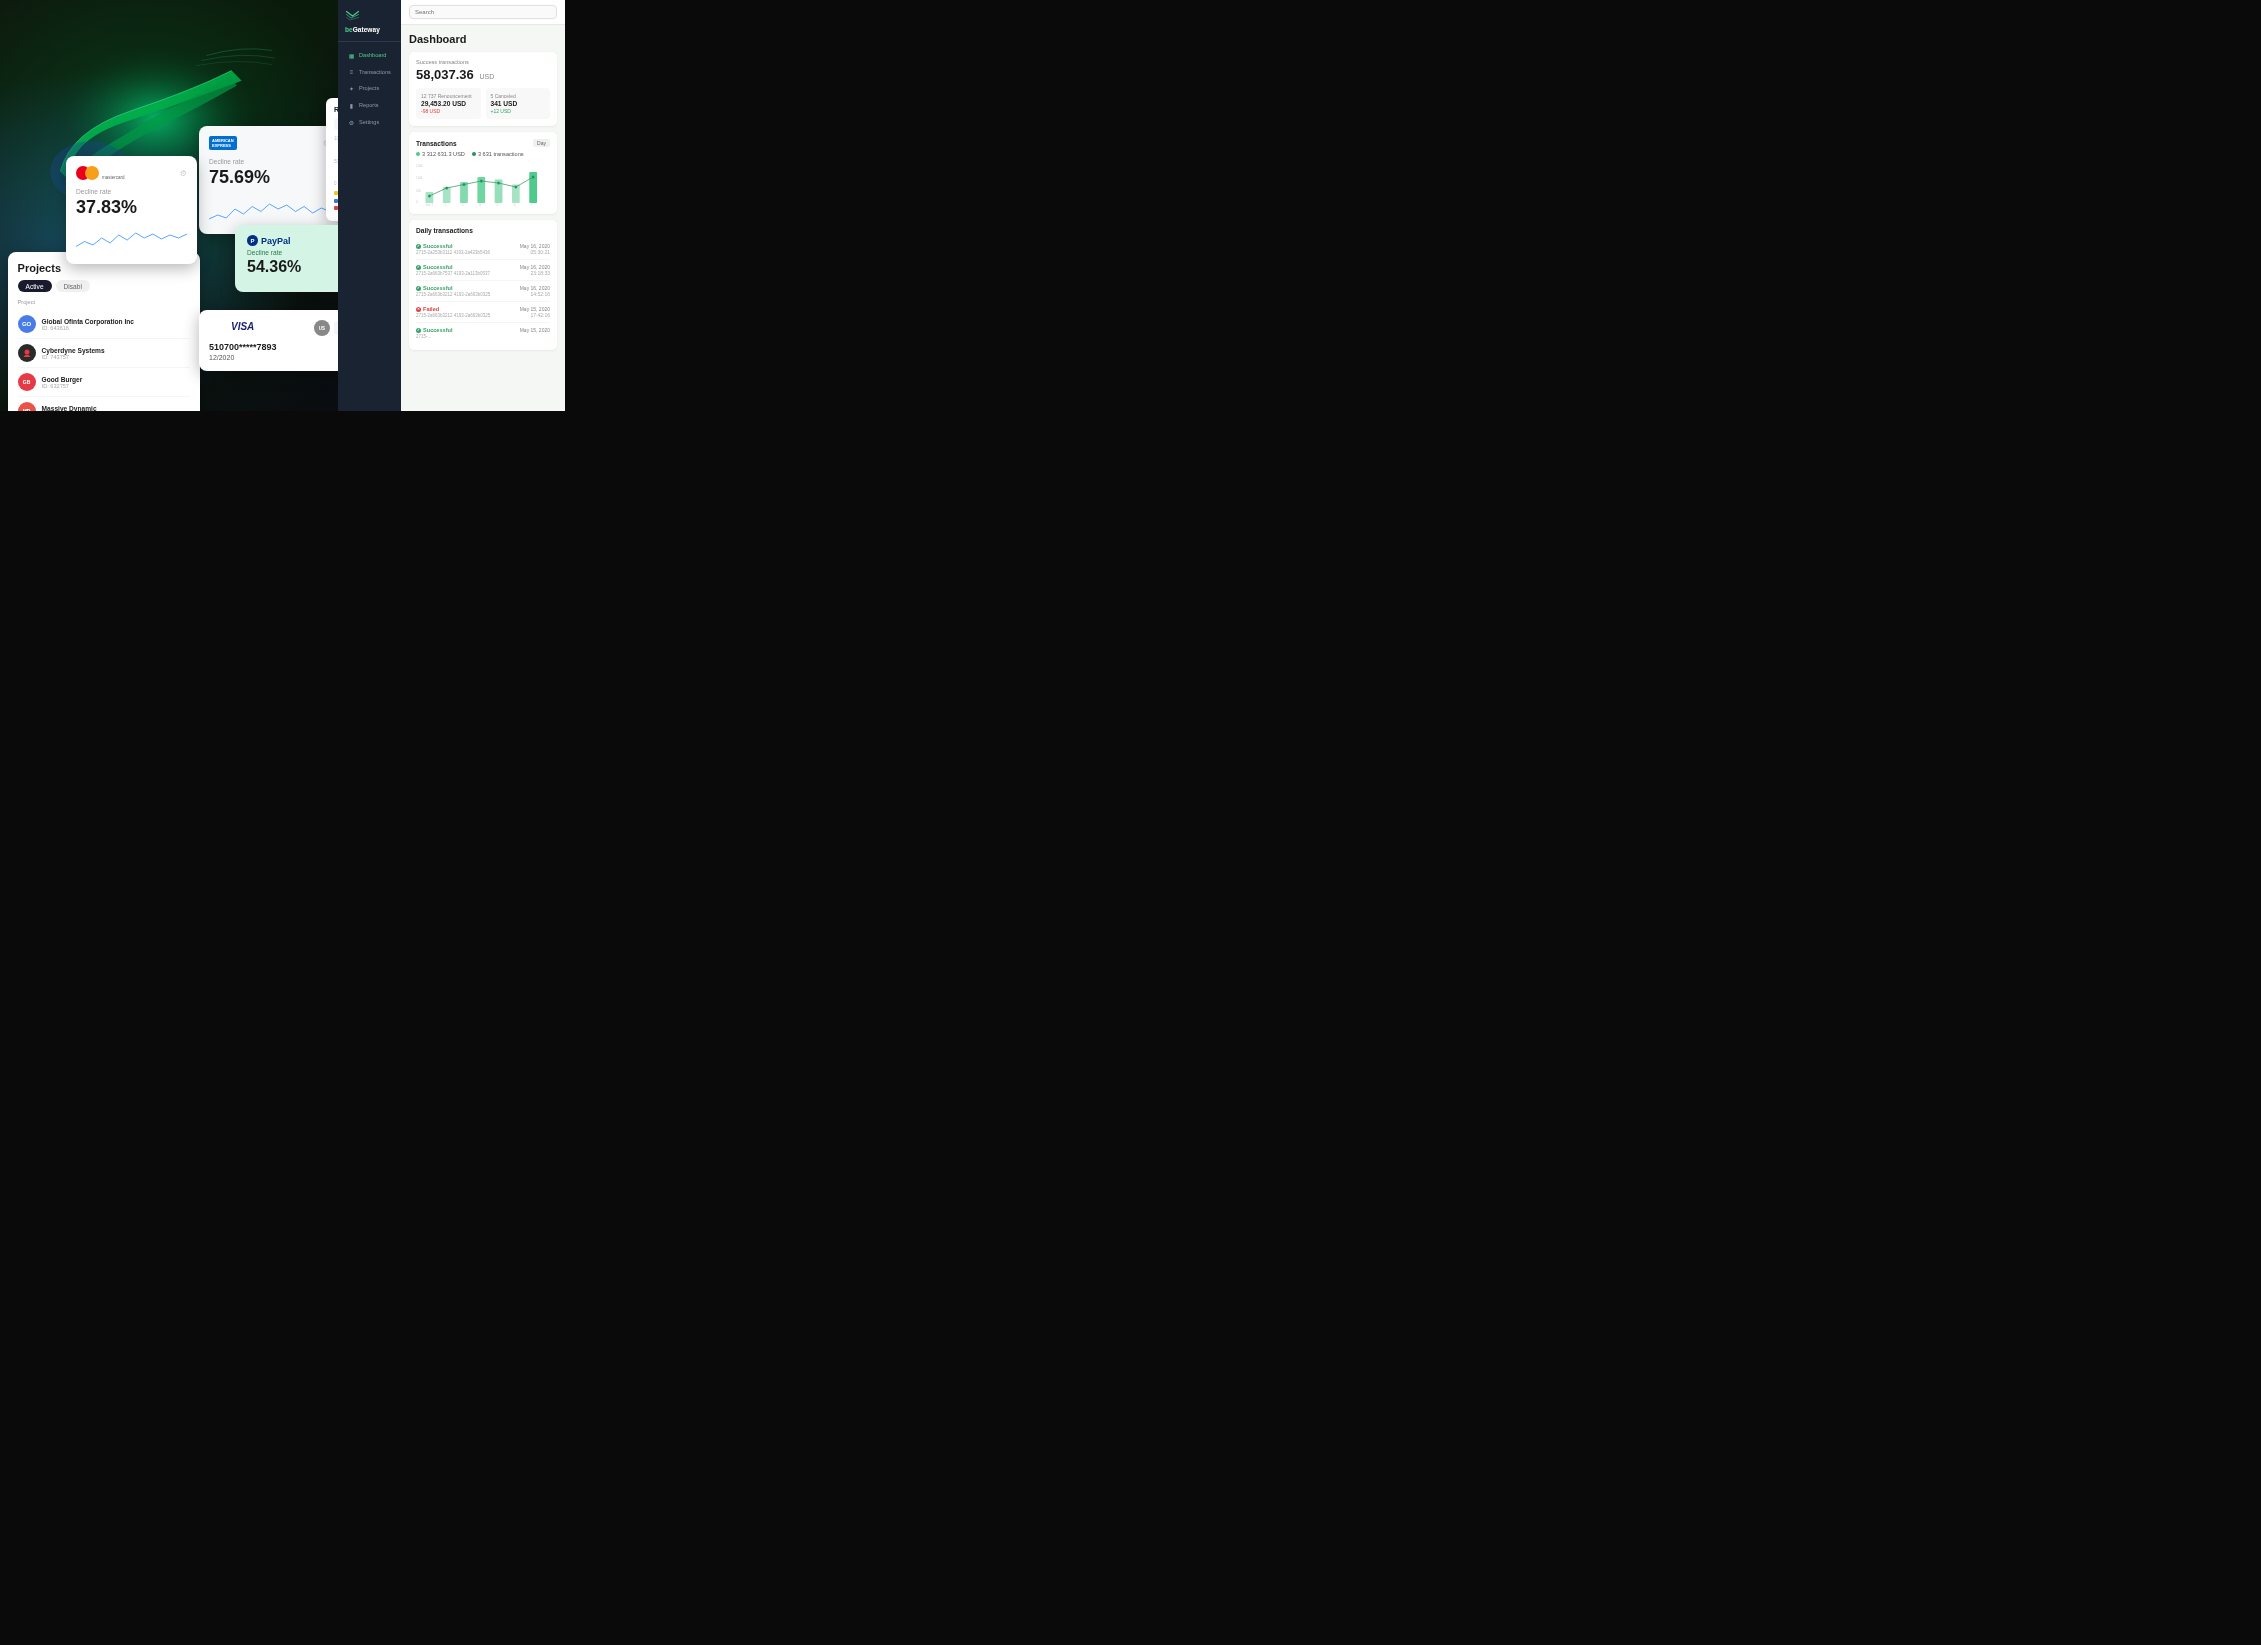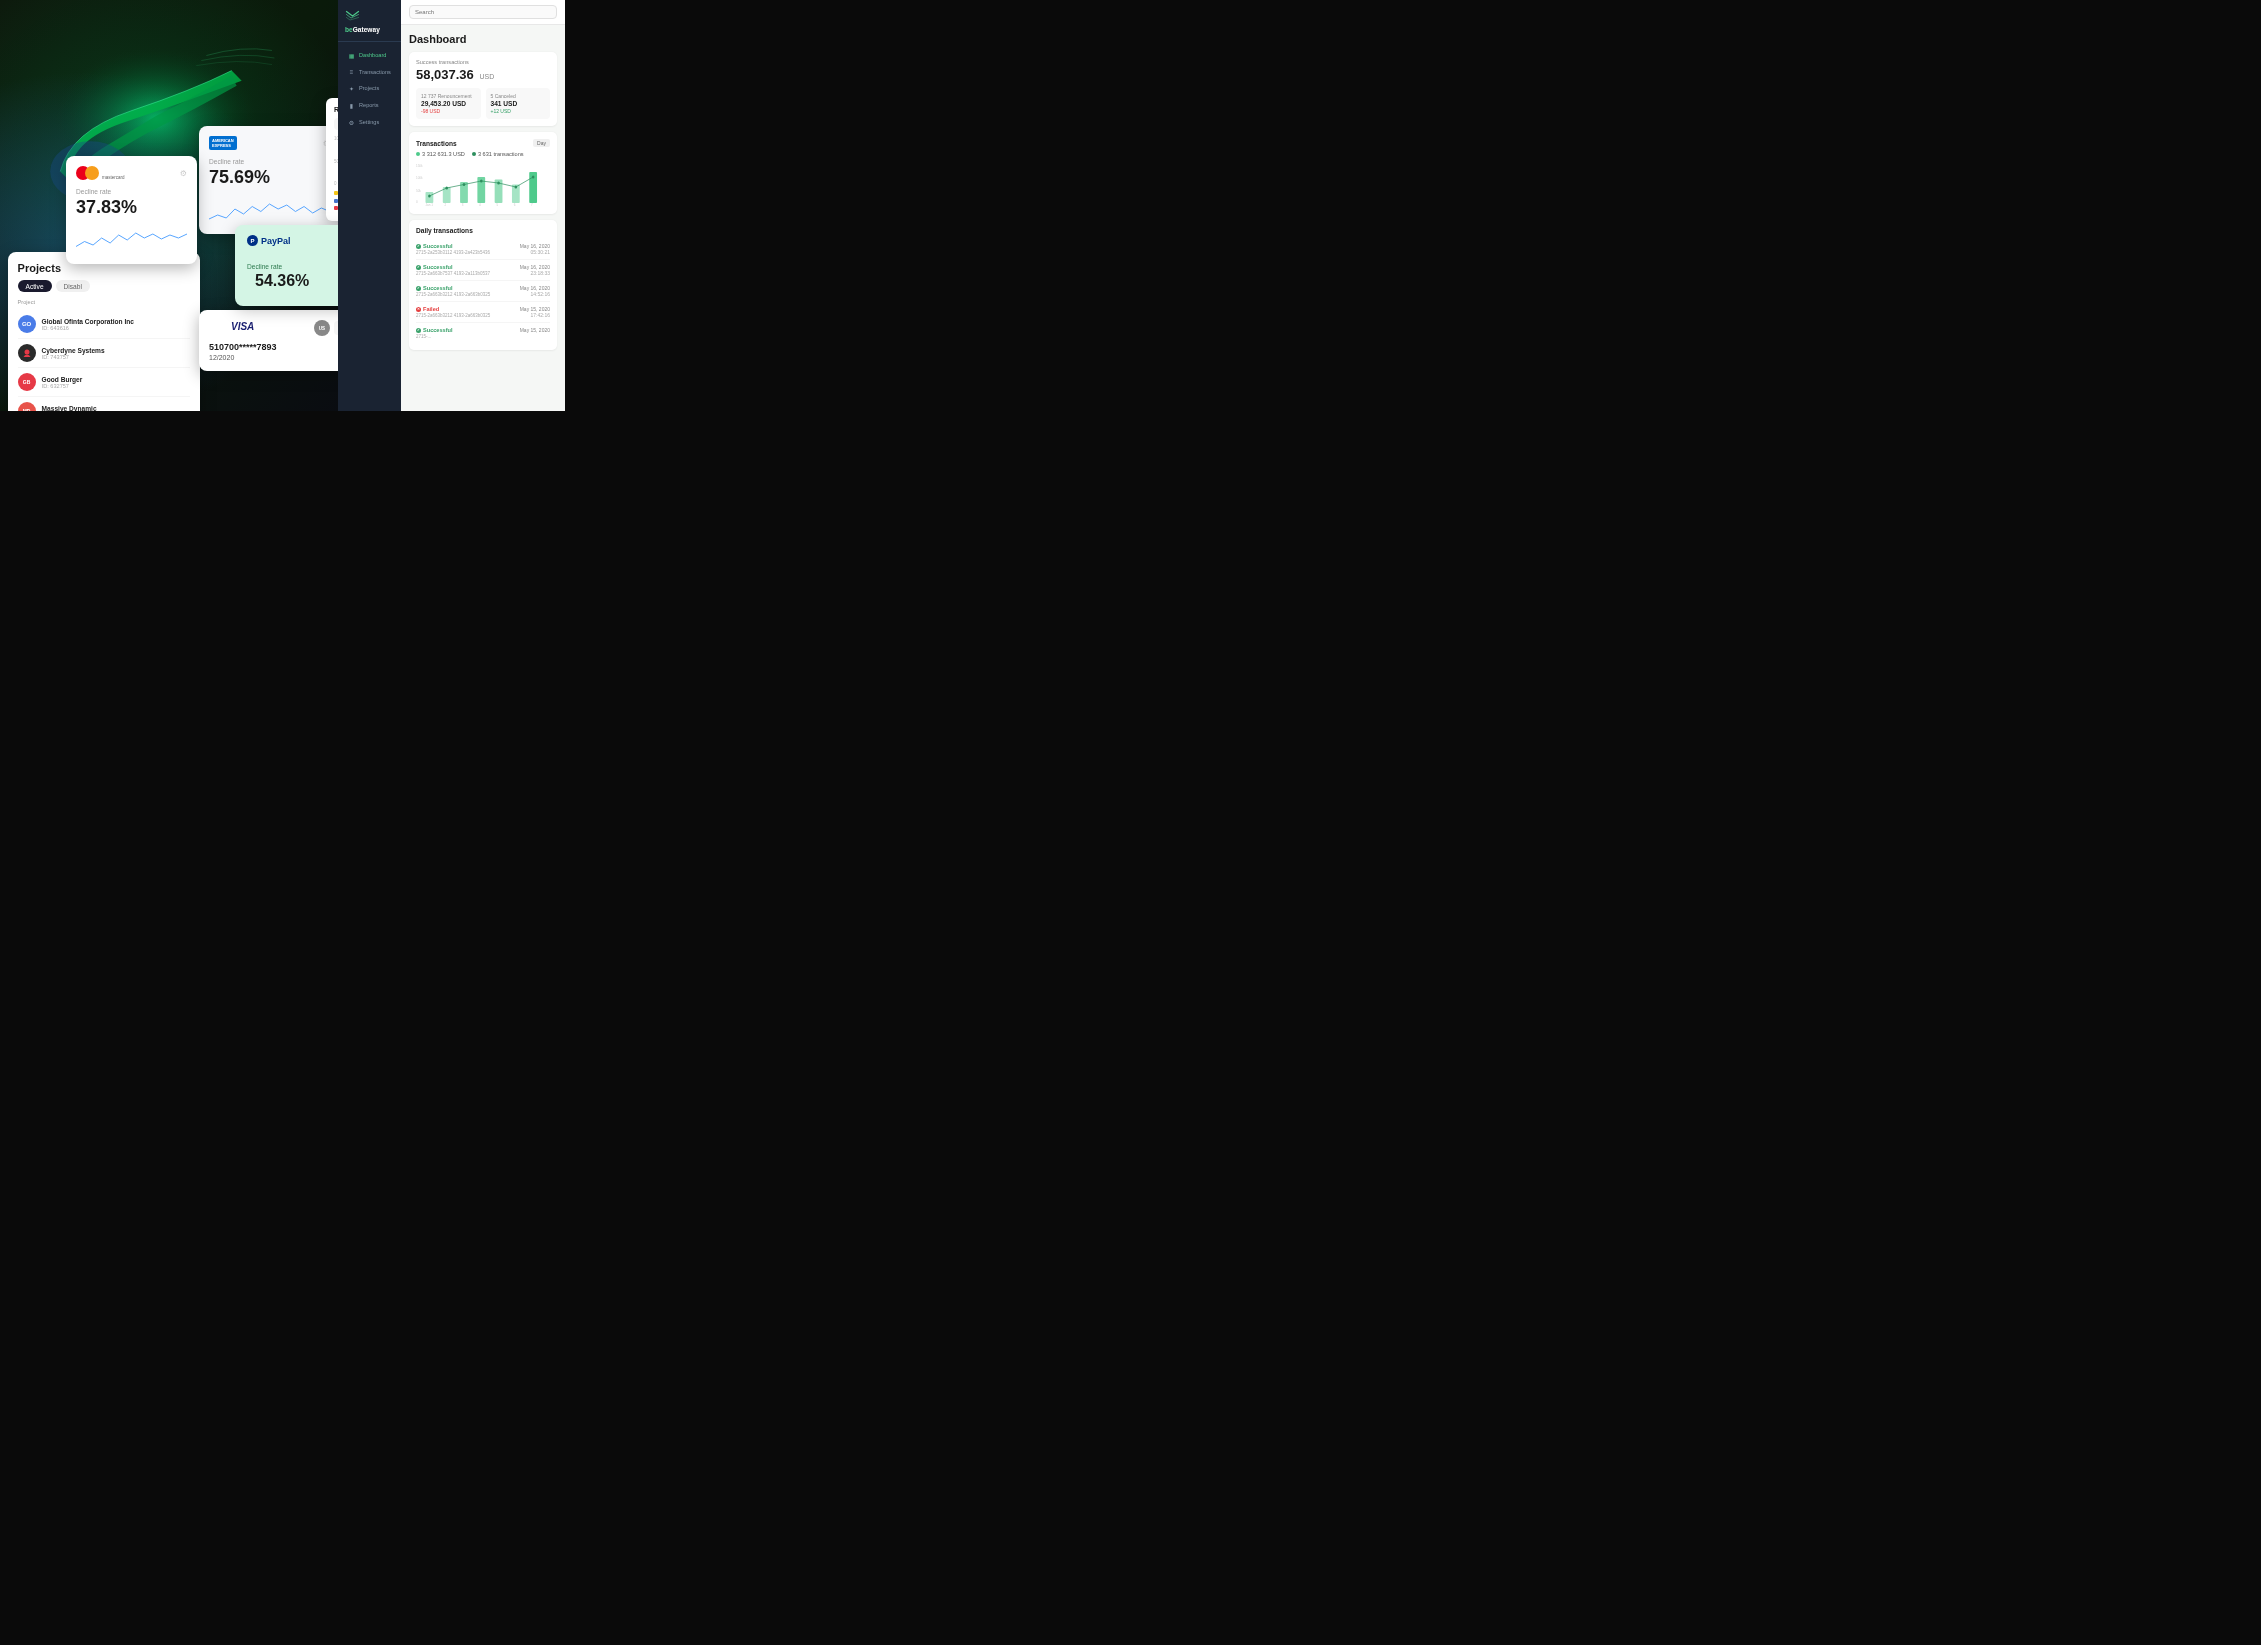--- a/index.html
+++ b/index.html
@@ -170,21 +170,21 @@
       background: #d4f5e5;
       border-radius: 8px;
       padding: 10px 12px;
       box-shadow: 0 4px 16px rgba(0,0,0,0.25);
       z-index: 18;
     }
     .paypal-logo {
       display: flex;
       align-items: center;
       gap: 3px;
-      margin-bottom: 17px;
+      margin-bottom: 3px;
     }
     .paypal-p {
       width: 11px; height: 11px;
       background: #003087;
       border-radius: 50%;
       display: flex; align-items: center; justify-content: center;
       color: #fff; font-size: 6px; font-weight: 700;
     }
     .paypal-text { font-size: 9px; font-weight: 700; color: #003087; }
 
@@ -611,21 +611,21 @@
     </svg>
   </div>
 </div>
 
 <div class="card-paypal">
   <div class="paypal-logo">
     <div class="paypal-p">P</div>
     <div class="paypal-text">PayPal</div>
   </div>
   <div class="decline-label" style="color:#2d7a4f;">Decline rate</div>
-  <div class="decline-rate" style="font-size:16px;margin-left:8px;">54.36%</div>
+  <div class="decline-rate" style="font-size:16px;">54.36%</div>
 </div>
 
 <div class="card-refusal">
   <div class="refusal-title">Refusal Code</div>
   <div class="refusal-filter">
     <span>MasterPC</span>
     <span class="refusal-x">✕</span>
   </div>
   <div style="display:flex;gap:2px;margin-bottom:4px;">
     <div class="bar-axis-labels">

